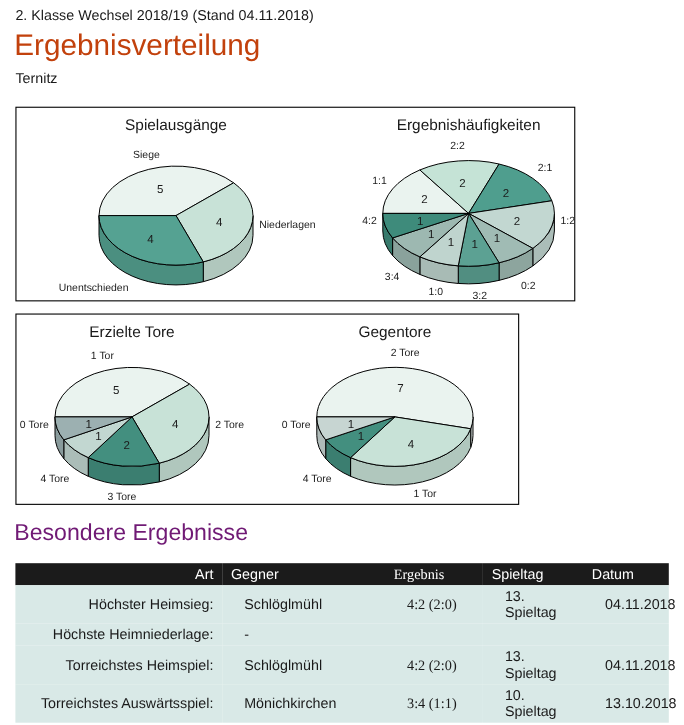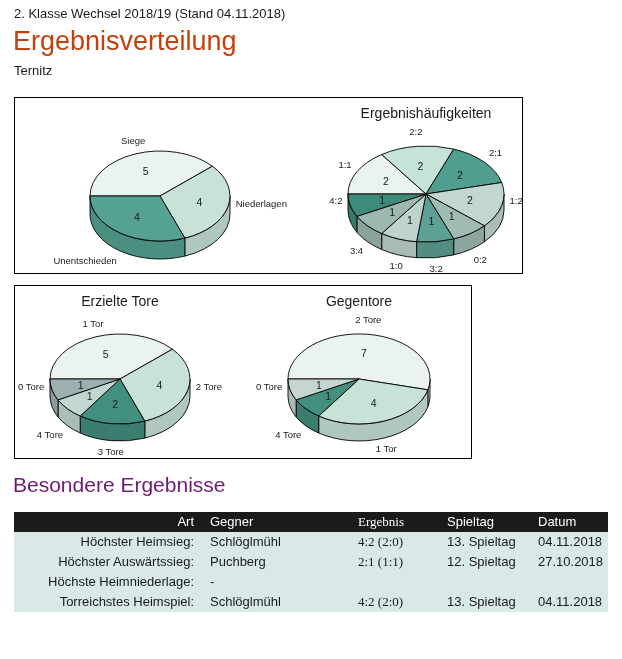--- a/index.html
+++ b/index.html
@@ -12,21 +12,21 @@
   .team{position:absolute;left:14px;top:63px;font-size:13px;}
   .box{position:absolute;border:1px solid #000;background:#fff;}
   #box1{left:14px;top:97px;width:507px;height:175px;}
   #box2{left:14px;top:285px;width:456px;height:172px;}
   .box svg{position:absolute;left:0;top:0;font-family:"Liberation Sans",sans-serif;}
   .chart-title{position:absolute;top:7px;width:220px;text-align:center;font-size:14px;}
   #ct-a{left:35px;} #ct-b{left:301px;} #ct-c{left:-5px;} #ct-d{left:234px;}
   h2{position:absolute;left:13px;top:473px;margin:0;font-size:21px;font-weight:400;color:#701a75;}
   table{position:absolute;left:14px;top:512px;width:594px;border-collapse:collapse;font-size:13px;table-layout:fixed;}
   thead th{background:var(--header-bg,#1b1b1b);color:var(--header-fg,#ffffff);font-weight:400;text-align:left;padding:2px 8px 3px 8px;line-height:15px;margin-top:35px;}
-  tbody td{background:var(--body-bg,#d9e9e7);padding:2px 8px 3px 8px;line-height:15px;}
+  tbody td{background:var(--body-bg,#d9e9e7);padding:2px 8px 3px 20px;line-height:15px;}
   th:nth-child(1),td:nth-child(1){width:172px;text-align:right;}
   th:nth-child(2),td:nth-child(2){width:132px;}
   th:nth-child(3),td:nth-child(3){width:73px;font-family:Liberation Serif, serif;}
   th:nth-child(4),td:nth-child(4){width:75px;}
   td:empty::after{content:"\00a0";}
 </style>
 </head>
 <body>
 
 <div class="league">2. Klasse Wechsel 2018/19 (Stand 04.11.2018)</div>
@@ -73,20 +73,21 @@
       <text x="458.7" y="164.6" text-anchor="start" font-size="9.5" fill="#1a1a1a">0:2</text>
       <text x="416.5" y="127.1" text-anchor="middle" font-size="10.5" fill="#1a1a1a">1</text>
       <text x="421.1" y="173.6" text-anchor="middle" font-size="9.5" fill="#1a1a1a">3:2</text>
       <text x="395.0" y="125.5" text-anchor="middle" font-size="10.5" fill="#1a1a1a">1</text>
       <text x="381.2" y="170.6" text-anchor="middle" font-size="9.5" fill="#1a1a1a">1:0</text>
       <text x="377.1" y="118.0" text-anchor="middle" font-size="10.5" fill="#1a1a1a">1</text>
       <text x="348.1" y="156.1" text-anchor="end" font-size="9.5" fill="#1a1a1a">3:4</text>
       <text x="367.1" y="106.2" text-anchor="middle" font-size="10.5" fill="#1a1a1a">1</text>
       <text x="327.5" y="106.0" text-anchor="end" font-size="9.5" fill="#1a1a1a">4:2</text>
     </svg>
+  <div class="chart-title" id="ct-a">Spielausgänge</div>
   <div class="chart-title" id="ct-b">Ergebnishäufigkeiten</div>
 </div>
 
 <div class="box" id="box2">
   <svg id="svg2" width="456" height="172">
       <path d="M175.0 93.0 A70 45 0 0 1 129.8 135.1 L129.8 152.1 A70 45 0 0 0 175.0 110.0 Z" fill="#b0c7bd" stroke="#000" stroke-width="0.9"></path>
       <path d="M129.8 135.1 A70 45 0 0 1 65.2 130.0 L65.2 147.0 A70 45 0 0 0 129.8 152.1 Z" fill="#3b7e70" stroke="#000" stroke-width="0.9"></path>
       <path d="M65.2 130.0 A70 45 0 0 1 43.0 113.9 L43.0 130.9 A70 45 0 0 0 65.2 147.0 Z" fill="#abbdb8" stroke="#000" stroke-width="0.9"></path>
       <path d="M43.0 113.9 A70 45 0 0 1 35.0 93.0 L35.0 110.0 A70 45 0 0 0 43.0 130.9 Z" fill="#899b9c" stroke="#000" stroke-width="0.9"></path>
       <path d="M105 93 L35.0 93.0 A70 45 0 0 1 157.4 63.2 Z" fill="#eaf3ef" stroke="#000" stroke-width="0.9"></path>
@@ -139,34 +140,34 @@
     </thead>
   <tbody id="body-rows">
       <tr>
         <td>Höchster Heimsieg:</td>
         <td>Schlöglmühl</td>
         <td>4:2 (2:0)</td>
         <td>13. Spieltag</td>
         <td>04.11.2018</td>
       </tr>
       <tr>
-        <td>Höchster Auswärtssieg:</td>
-        <td>Puchberg</td>
-        <td>2:1 (1:1)</td>
-        <td>12. Spieltag</td>
-        <td>27.10.2018</td>
-      </tr>
-      <tr>
         <td>Höchste Heimniederlage:</td>
         <td>-</td>
         <td></td>
         <td></td>
         <td></td>
       </tr>
       <tr>
         <td>Torreichstes Heimspiel:</td>
         <td>Schlöglmühl</td>
         <td>4:2 (2:0)</td>
         <td>13. Spieltag</td>
         <td>04.11.2018</td>
       </tr>
+      <tr>
+        <td>Torreichstes Auswärtsspiel:</td>
+        <td>Mönichkirchen</td>
+        <td>3:4 (1:1)</td>
+        <td>10. Spieltag</td>
+        <td>13.10.2018</td>
+      </tr>
     </tbody>
 </table>
 
 </body></html>

